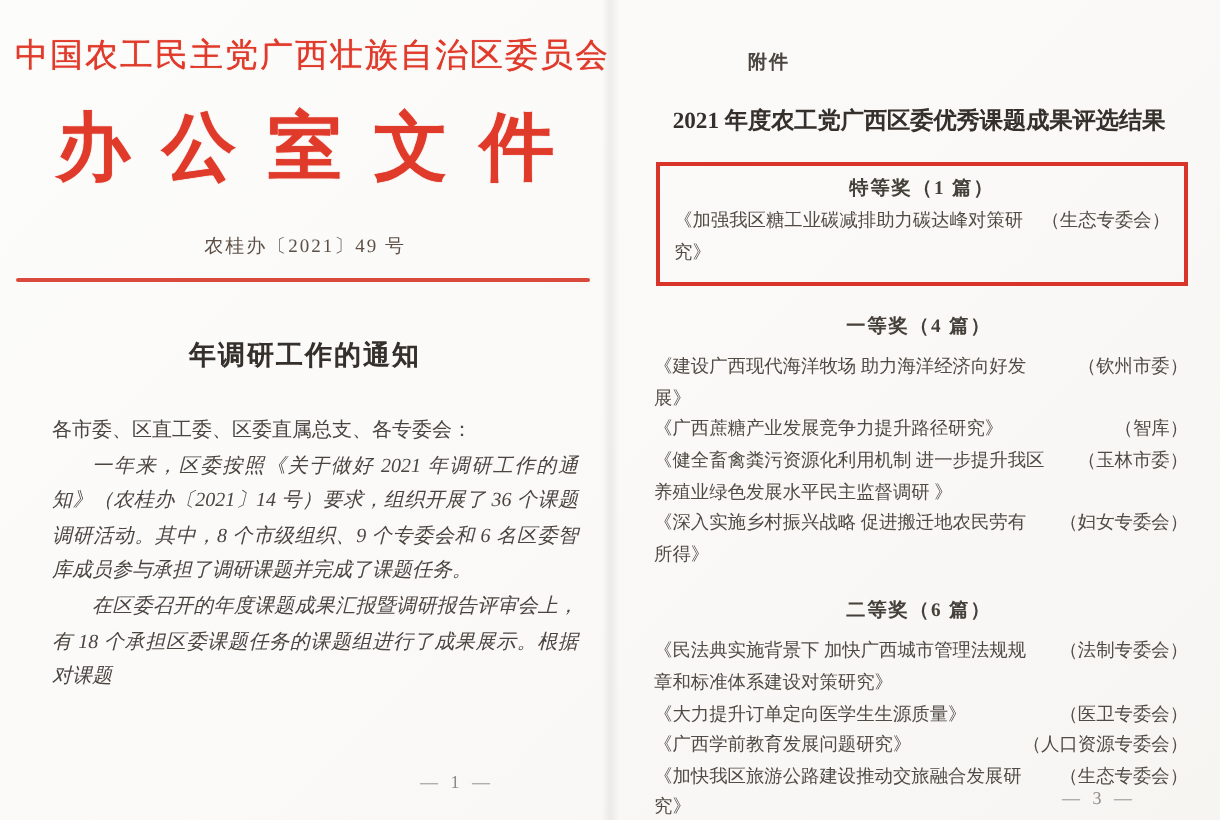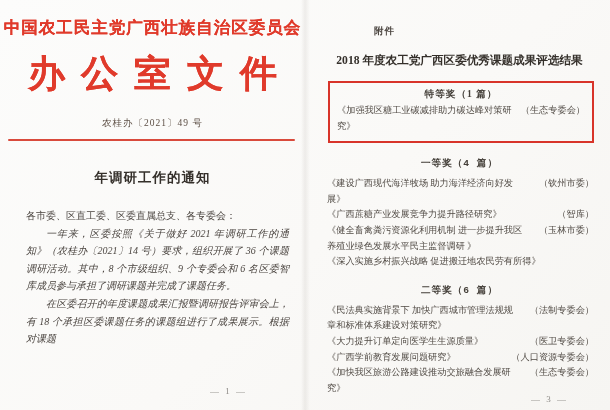--- a/index.html
+++ b/index.html
@@ -20,22 +20,22 @@
   }
   .page-left  { left: 0;   width: 305px; }
   .page-right { left: 305px; width: 305px; }
   .page-divider {
     position: absolute; left: 301px; top: 0; width: 9px; height: 410px;
     background: linear-gradient(90deg, rgba(0,0,0,0) 0%, rgba(120,110,100,0.10) 45%, rgba(0,0,0,0) 100%);
   }
 
   
   .org-header {
-    margin-top: 17px; text-align: center;
-    color: #e03a2b; font-weight: bold; font-size: 16.5px; letter-spacing: 1px;
+    margin-top: 17px; text-align: right;
+    color: #e03a2b; font-weight: normal; font-size: 16.5px; letter-spacing: 1px;
     text-shadow: 0 0 0.4px #e03a2b;
   }
   .doc-type {
     margin-top: 10px; text-align: center;
     color: #e03a2b; font-weight: bold; font-size: 37px;
     letter-spacing: 16px; text-indent: 16px;
     text-shadow: 0 0 0.5px #e03a2b;
   }
   .doc-number {
     margin-top: 18px; text-align: center;
@@ -83,21 +83,21 @@
     text-align: center; font-weight: bold; font-size: 9.6px; color: #45403a;
     letter-spacing: 1px;
   }
   .award-entries { margin-top: 2px; }
   .entry {
     font-size: 9.2px; line-height: 15.6px; color: #514b45;
     clear: both; overflow: hidden;
   }
   .entry .org { float: right; margin-left: 8px; }
   .section { margin-top: 14px; }
-  .section .award-heading { margin-bottom: 6px; font-family: Liberation Mono, monospace; }
+  .section .award-heading { margin-bottom: 6px; }
   .section .entry { margin: 0 2px 0 4px; }
   .page-num-right {
     position: absolute; bottom: 6px; right: 42px;
     font-size: 9px; color: #8d8a86; letter-spacing: 2px;
   }
 </style>
 </head>
 <body>
 
 <div class="scan">
@@ -113,21 +113,21 @@
       <p class="para">一年来，区委按照《关于做好 2021 年调研工作的通知》（农桂办〔2021〕14 号）要求，组织开展了 36 个课题调研活动。其中，8 个市级组织、9 个专委会和 6 名区委智库成员参与承担了调研课题并完成了课题任务。</p>
       <p class="para">在区委召开的年度课题成果汇报暨调研报告评审会上，有 18 个承担区委课题任务的课题组进行了成果展示。根据对课题</p>
     </div>
     <div class="page-num-left">— 1 —</div>
   </div>
 
   <div class="page-divider"></div>
 
   <div class="page page-right">
     <div class="attachment-label">附件</div>
-    <div class="results-title">2018 年度农工党广西区委优秀课题成果评选结果</div>
+    <div class="results-title">2021 年度农工党广西区委优秀课题成果评选结果</div>
 
     <div class="award-box">
       <div class="award-heading">特等奖（1 篇）</div>
       <div class="award-entries">
         <div class="entry">
           <span class="org">（生态专委会）</span>
           <span class="ttl">《加强我区糖工业碳减排助力碳达峰对策研究》</span>
         </div>
       </div>
     </div>
@@ -140,20 +140,21 @@
       </div>
       <div class="entry">
         <span class="org">（智库）</span>
         <span class="ttl">《广西蔗糖产业发展竞争力提升路径研究》</span>
       </div>
       <div class="entry">
         <span class="org">（玉林市委）</span>
         <span class="ttl">《健全畜禽粪污资源化利用机制 进一步提升我区养殖业绿色发展水平民主监督调研 》</span>
       </div>
       <div class="entry">
+        <span class="org">（妇女专委会）</span>
         <span class="ttl">《深入实施乡村振兴战略 促进搬迁地农民劳有所得》</span>
       </div>
     </div>
 
     <div class="section">
       <div class="award-heading">二等奖（6 篇）</div>
       <div class="entry">
         <span class="org">（法制专委会）</span>
         <span class="ttl">《民法典实施背景下 加快广西城市管理法规规章和标准体系建设对策研究》</span>
       </div>

